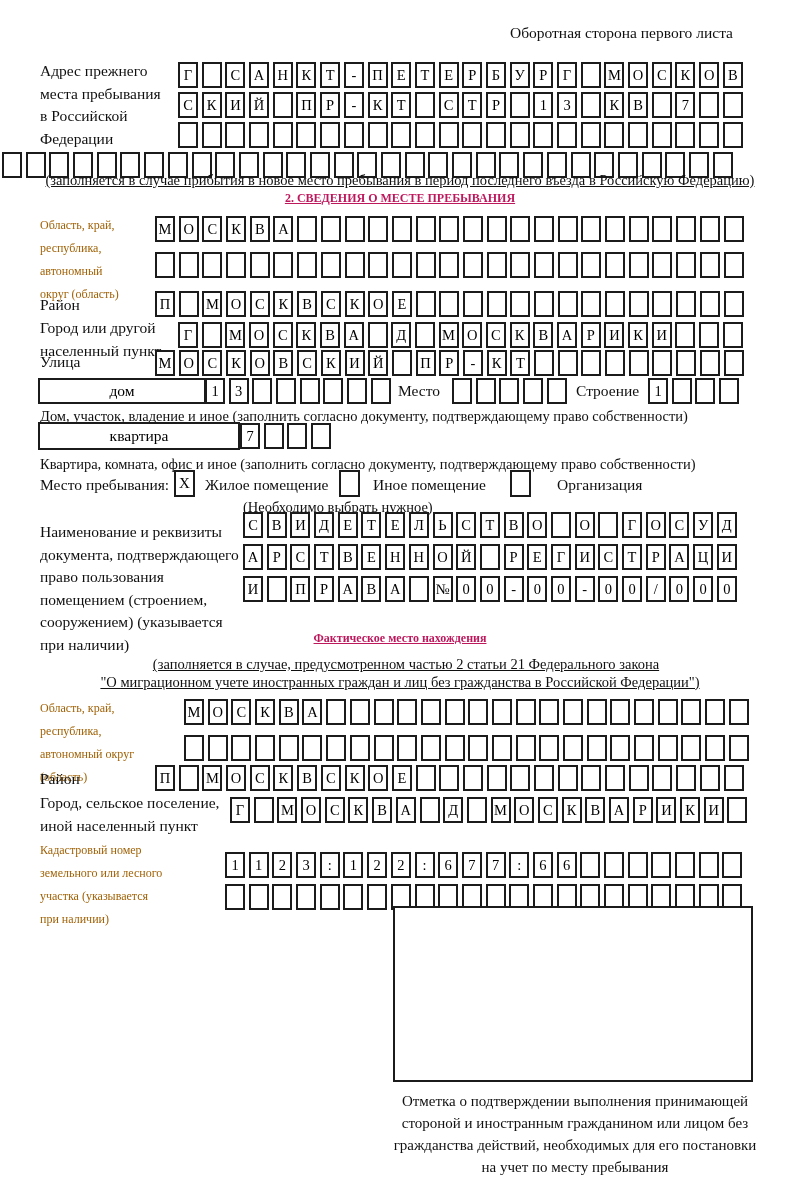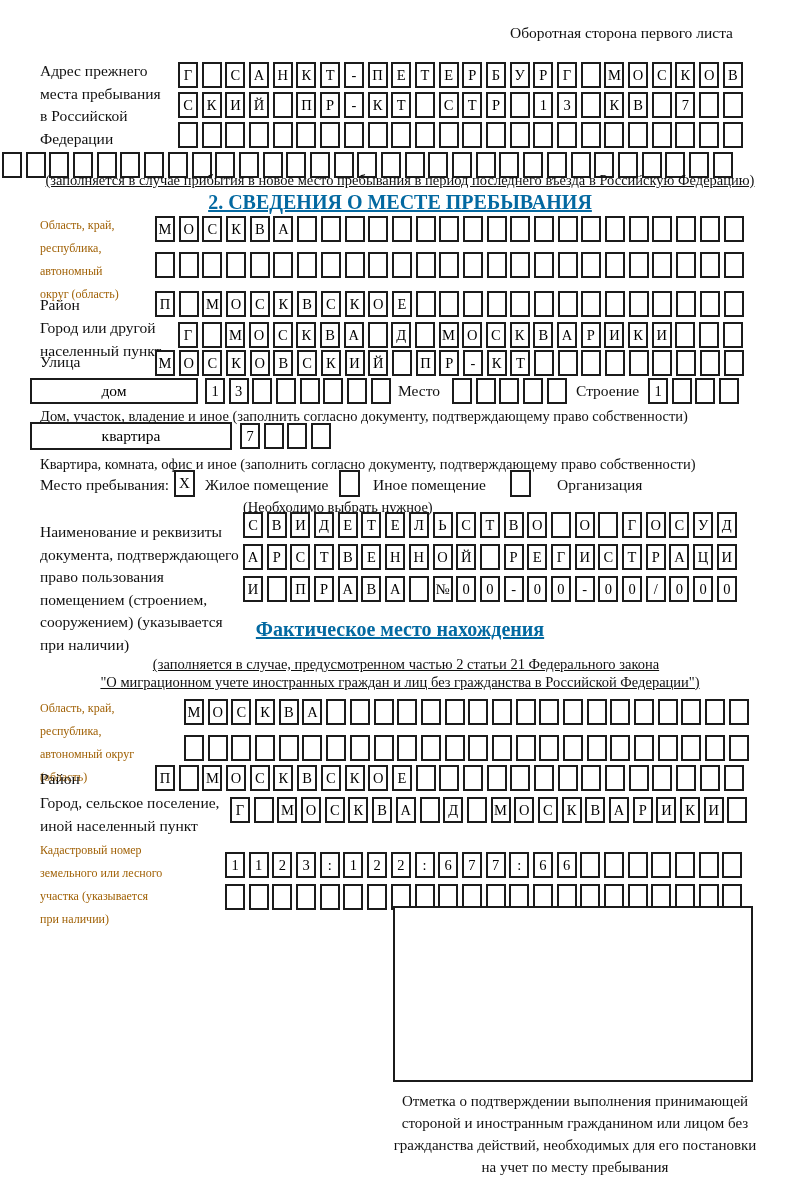--- a/index.html
+++ b/index.html
@@ -6,31 +6,31 @@
   .page{
     position:relative; width:791px; height:1180px; background:#fff;
     font-family:"Liberation Serif","DejaVu Serif",serif; color:#111;
     overflow:hidden;
   }
   .abs{position:absolute;}
   .lbl{font-size:15.5px; line-height:22.5px; color:#101010;}
   .lbl3{font-size:12px; line-height:23px; color:#a16207;}
   .note{font-size:14.5px; color:#101010; white-space:nowrap;}
   .center{left:0; width:800px; text-align:center;text-decoration:underline;}
-  .title{font-size:20px; font-weight:bold; color:#0369a1; white-space:nowrap;}
+  .title{font-size:12px; font-weight:bold; color:#be185d; white-space:nowrap;}
   .boxrow{display:flex; gap:3.7px;}
   .cb{
     box-sizing:border-box; flex:none; width:20px; height:26px;
     border:2px solid #1b1b1b; display:flex; align-items:center; justify-content:center;
     font-size:14.5px; line-height:1; color:#000; background:#fff;
   }
   .bigbox{
     box-sizing:border-box; border:2px solid #1b1b1b; background:#fff;
     display:flex; align-items:center; justify-content:center;
-    font-size:15.5px; color:#000;
+    font-size:15.5px; color:#000;margin-left:8px;
   }
   .chk{
     box-sizing:border-box; width:21px; height:27px; border:2px solid #1b1b1b;
     display:flex; align-items:center; justify-content:center; font-size:15px; color:#000;
   }
   .stamp{box-sizing:border-box; border:2px solid #1b1b1b; background:#fff;}
   .stampnote{font-size:15px; line-height:22px; text-align:center; color:#101010;}
 </style>
 </head>
 <body>
@@ -433,21 +433,21 @@
       <span class="cb">0</span>
       <span class="cb">-</span>
       <span class="cb">0</span>
       <span class="cb">0</span>
       <span class="cb">/</span>
       <span class="cb">0</span>
       <span class="cb">0</span>
       <span class="cb">0</span>
     </div>
 
-  <div class="abs title center" style="top:618px;">Фактическое место нахождения</div>
+  <div class="abs title center" style="top:631px;">Фактическое место нахождения</div>
   <div class="abs note center" style="top:656px;padding-left:6px;">(заполняется в случае, предусмотренном частью 2 статьи 21 Федерального закона</div>
   <div class="abs note center" style="top:674px;">"О миграционном учете иностранных граждан и лиц без гражданства в Российской Федерации")</div>
 
   <div class="abs" style="left:40px; top:697px;">
     <div class="lbl3">Область, край,</div>
     <div class="lbl3">республика,</div>
     <div class="lbl3">автономный округ</div>
     <div class="lbl3">(область)</div>
   </div>
   <div class="abs boxrow" style="left:184px; top:699px;">

